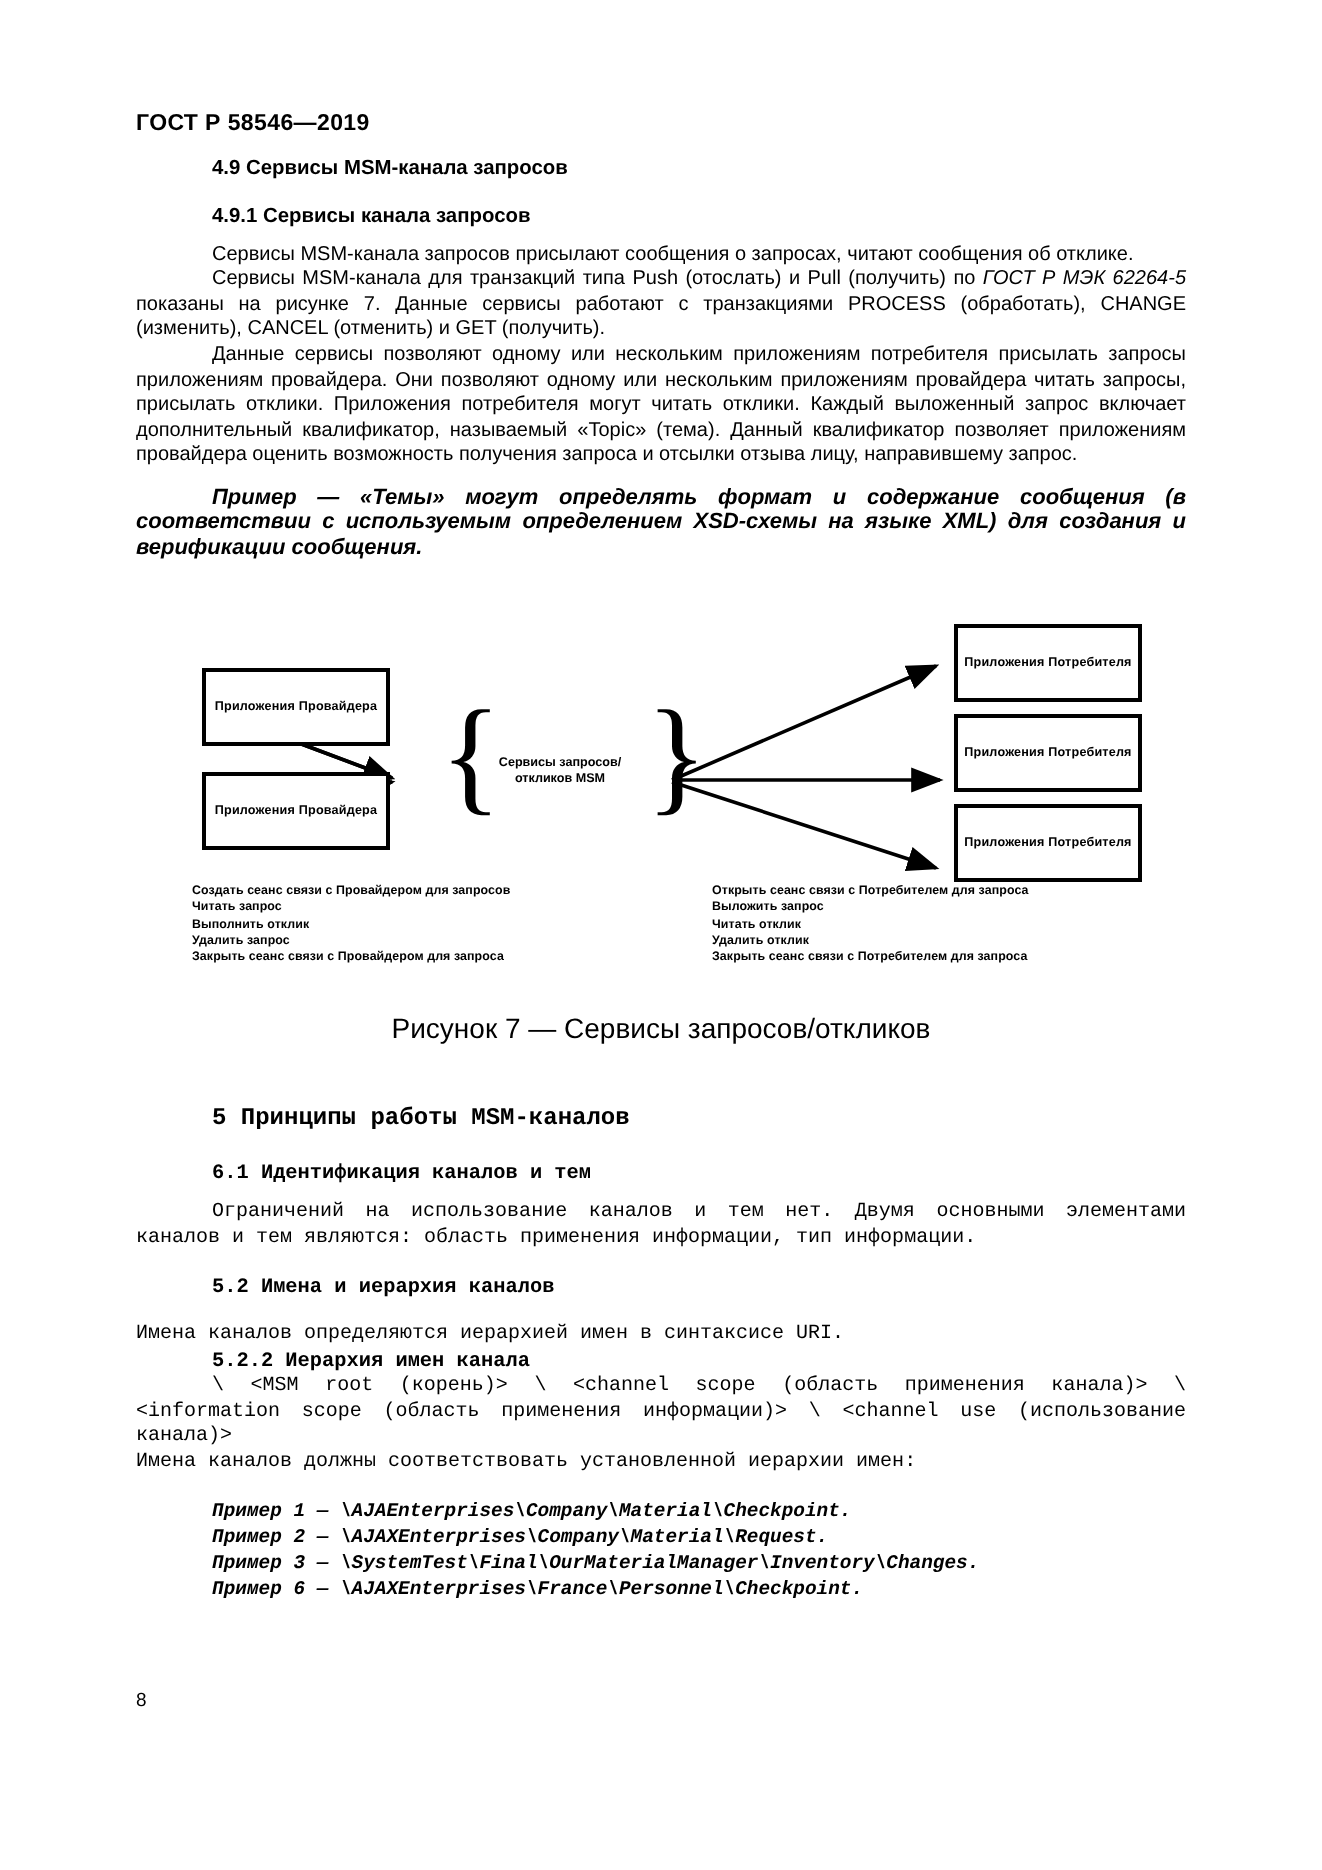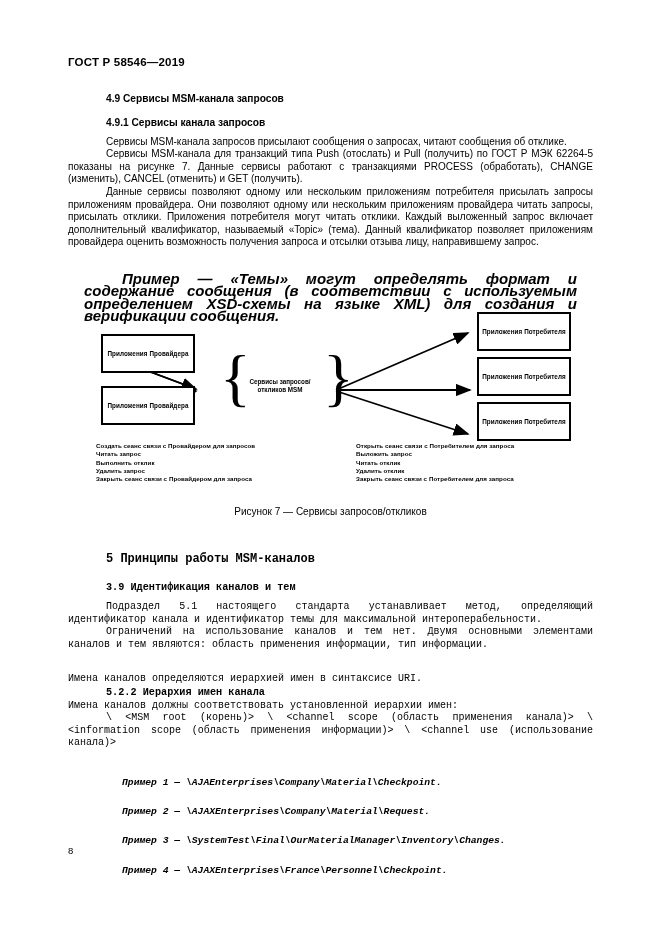--- a/index.html
+++ b/index.html
@@ -19,21 +19,21 @@
   }
   .running-head{
     position:absolute;
     left:68px; top:56px;
     font-size:11.5px;
     font-weight:bold;
     letter-spacing:0.2px;
   }
   .content{
     position:absolute;
-    left:68px; top:92px;
+    left:68px; top:78px;
     width:525px;
   }
   h3.clause{
     font-size:10.2px;
     font-weight:bold;
     margin:0;
     padding:0 0 0 38px;
     line-height:1.35;
   }
   h3.clause.big{
@@ -43,42 +43,42 @@
   p.body{
     font-size:10px;
     line-height:12.6px;
     margin:0;
     text-align:justify;
     text-indent:38px;
     hyphens:none;
   }
   p.body.noind{text-indent:0;}
   p.example{
-    font-size:15px;
+    font-size:11px;
     line-height:12.4px;
-    margin:16px;
+    margin:0;
     text-align:justify;
     font-style:italic;
     font-weight:bold;
     text-indent:38px;
   }
   p.example-line{
     font-size:9.7px;
     line-height:13.2px;
-    margin:16px;
+    margin:0;
     font-style:italic;
     font-weight:bold;
     padding-left:38px;
   }
   .gap6{height:6px;}
   .gap8{height:8px;}
   .gap10{height:10px;}
   .gap12{height:12px;}
   .gap14{height:14px;}
-  .ital{}
+  .ital{font-style:italic;}
 
   
   .figure{
     position:absolute;
     left:68px;
     top:306px;
     width:525px;
     height:225px;
   }
   .fig-canvas{
@@ -117,21 +117,21 @@
     font-weight:bold;
     line-height:8.3px;
     white-space:pre-line;
     letter-spacing:0.05px;
   }
   .fig-caption{
     position:absolute;
     left:0;top:200px;
     width:525px;
     text-align:center;
-    font-size:10px;
+    font-size:14px;
   }
   .page-number{
     position:absolute;
     left:68px;
     top:845px;
     font-size:9.5px;
   }
 </style>
 </head>
 <body>
@@ -220,38 +220,38 @@
     </div>
 
     <div class="fig-caption">Рисунок 7 — Сервисы запросов/откликов</div>
   </div>
 
   <div class="content" style="top:551px;font-family:Liberation Mono, monospace;">
 
     <h3 class="clause big">5  Принципы работы MSM-каналов</h3>
     <div class="gap14"></div>
 
-    <h3 class="clause">3.9  Идентификация каналов и тем</h3>
+    <h3 class="clause">6.1  Идентификация каналов и тем</h3>
     <div class="gap6"></div>
 
-    <p class="body">Подраздел 5.1 настоящего стандарта устанавливает метод, определяющий идентификатор канала и идентификатор темы для максимальной интероперабельности.</p>
     <p class="body">Ограничений на использование каналов и тем нет. Двумя основными элементами каналов и тем являются: область применения информации, тип информации.</p>
 
     <div class="gap12"></div>
+    <h3 class="clause">5.2  Имена и иерархия каналов</h3>
     <div class="gap10"></div>
 
     <p class="body noind">Имена каналов определяются иерархией имен в синтаксисе URI.</p>
 
     <h3 class="clause">5.2.2  Иерархия имен канала</h3>
+    <p class="body">\ &lt;MSM root (корень)&gt; \ &lt;channel scope (область применения канала)&gt; \ &lt;information scope (область применения информации)&gt; \ &lt;channel use (использование канала)&gt;</p>
     <p class="body noind">Имена каналов должны соответствовать установленной иерархии имен:</p>
-    <p class="body">\ &lt;MSM root (корень)&gt; \ &lt;channel scope (область применения канала)&gt; \ &lt;information scope (область применения информации)&gt; \ &lt;channel use (использование канала)&gt;</p>
 
     <div class="gap10"></div>
     <p class="example-line">Пример 1 — \AJAEnterprises\Company\Material\Checkpoint.</p>
     <p class="example-line">Пример 2 — \AJAXEnterprises\Company\Material\Request.</p>
     <p class="example-line">Пример 3 — \SystemTest\Final\OurMaterialManager\Inventory\Changes.</p>
-    <p class="example-line">Пример 4 — \AJAXEnterprises\France\Personnel\Checkpoint.</p>
+    <p class="example-line">Пример 6 — \AJAXEnterprises\France\Personnel\Checkpoint.</p>
 
   </div>
 
   <div class="page-number">8</div>
 
 </div>
 
 </body></html>

